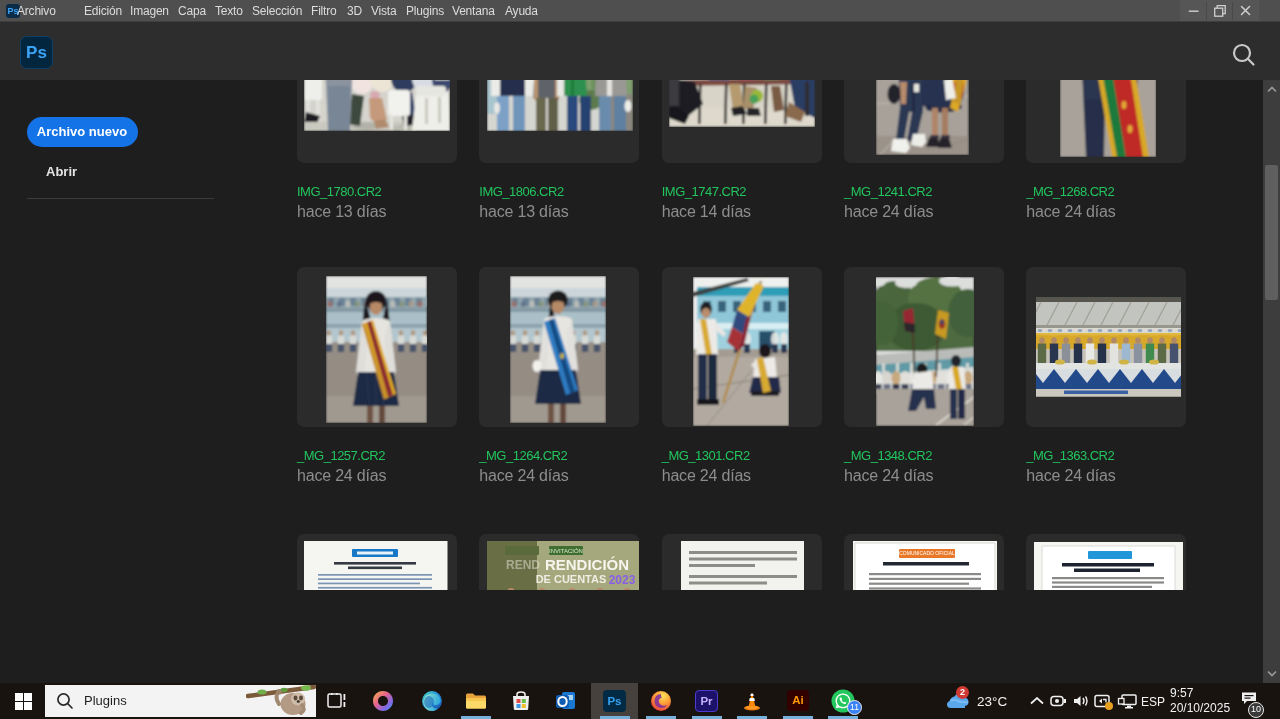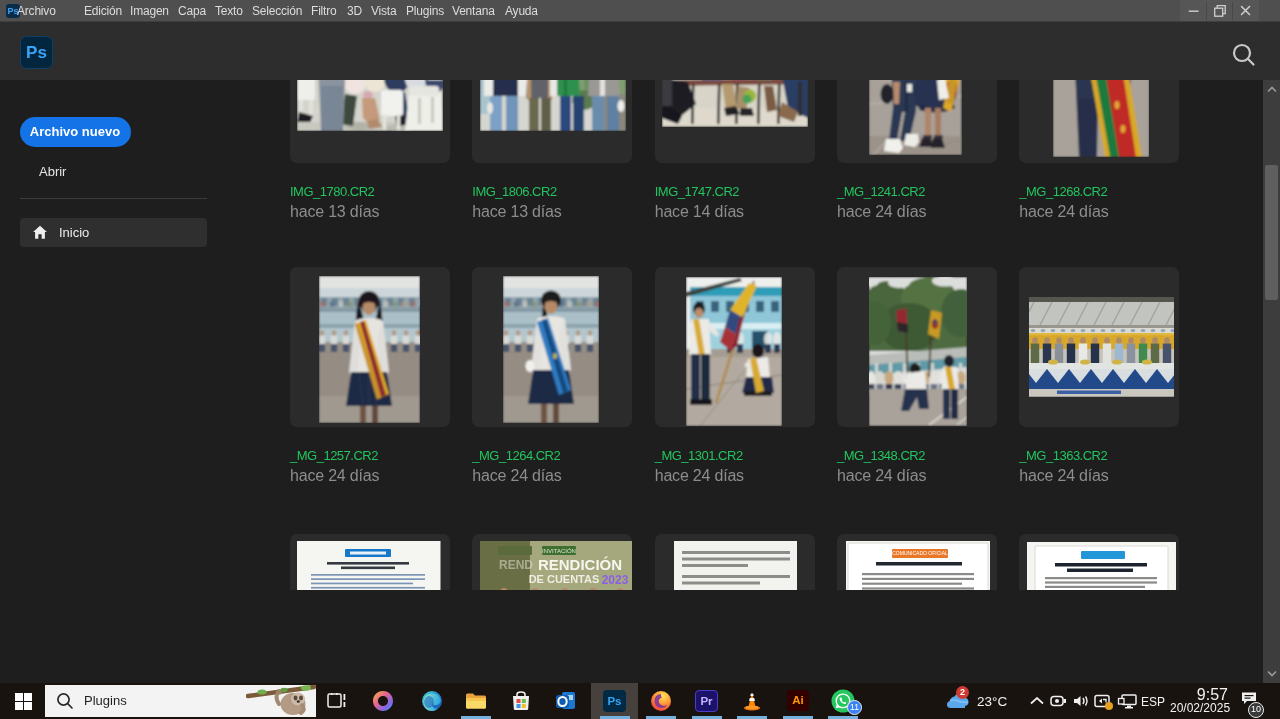--- a/index.html
+++ b/index.html
@@ -16,29 +16,29 @@
   .winbtn { position:absolute; top:0; width:26px; height:21px; }
   .winbtn svg { position:absolute; left:50%; top:50%; transform:translate(-50%,-50%); }
 
   
   #header { position:absolute; left:0; top:22px; width:1280px; height:58px; background:#2d2d2d; }
   #pslogo { position:absolute; left:20px; top:14px; width:33px; height:33px; background:#03263f;
     border:1px solid #0f3f66; border-radius:7px; color:#3ba4f8; font-size:17px; font-weight:bold;
     text-align:center; line-height:31px; }
 
   
-  #content { position:absolute; left:0; top:80px; width:1263px; height:510px; background:#1e1e1e; overflow:hidden; }
+  #content { position:absolute; left:7px; top:80px; width:1263px; height:510px; background:#1e1e1e; overflow:hidden; }
   .card { position:absolute; width:160px; height:160px; background:#2b2b2b; border-radius:7px; }
   .fname { position:absolute; font-size:13px; color:#22c55e; letter-spacing:-0.5px; }
   .fdate { position:absolute; font-size:16px; color:#8d8d8d; letter-spacing:-0.2px; }
 
   
   #btn-new { position:absolute; left:19.5px; top:37px; width:111px; height:30px; border-radius:15px;
     background:#1473e6; color:#fff; font-size:13px; font-weight:bold; text-align:center; line-height:30px; }
-  #lbl-abrir { position:absolute; left:39px; top:84px; color:#e4e4e4; font-size:13px; font-weight:normal; }
+  #lbl-abrir { position:absolute; left:39px; top:84px; color:#e4e4e4; font-size:13px; font-weight:bold; }
   #sep { position:absolute; left:20px; top:118px; width:187px; height:1px; background:#3c3c3c; }
   #row-inicio { position:absolute; left:20px; top:138px; width:187px; height:29px; background:#2f2f2f; border-radius:4px; }
 
   
   #vscroll { position:absolute; left:1263px; top:80px; width:17px; height:603px; background:#3d3d3d; }
   #vthumb { position:absolute; left:2px; top:85px; width:13px; height:135px; background:#5f5f5f; border-radius:2px; }
 
   
   #taskbar { position:absolute; left:0; top:683px; width:1280px; height:36px; background:#191310; }
   #searchbox { position:absolute; left:45px; top:2px; width:271px; height:32px; background:#f3f3f3; }
@@ -91,26 +91,20 @@
       <circle cx="10" cy="10" r="8" fill="none" stroke="#c9c9c9" stroke-width="2.2"></circle>
       <line x1="15.8" y1="15.8" x2="21.5" y2="21.5" stroke="#c9c9c9" stroke-width="2.2" stroke-linecap="round"></line>
     </svg>
   </div>
 
   <div id="content">
 
     <div id="btn-new">Archivo nuevo</div>
     <div id="lbl-abrir">Abrir</div>
     <div id="sep"></div>
-    <div id="row-inicio">
-      <svg class="abs" style="left:12px;top:7px" width="16" height="15" viewBox="0 0 15 15">
-        <path d="M7.5 0.8 L14.4 7 H12.4 V13.8 H9.2 V9.2 H5.8 V13.8 H2.6 V7 H0.6 Z" fill="#efefef"></path>
-      </svg>
-      <span class="abs" style="left:39px;top:7px;font-size:13px;color:#ececec">Inicio</span>
-    </div>
 
     <div class="card" style="left:290px;top:-77.5px"></div>
     <div class="card" style="left:472.3px;top:-77.5px"></div>
     <div class="card" style="left:654.7px;top:-77.5px"></div>
     <div class="card" style="left:837px;top:-77.5px"></div>
     <div class="card" style="left:1019.3px;top:-77.5px"></div>
     <div class="card" style="left:290px;top:187px"></div>
     <div class="card" style="left:472.3px;top:187px"></div>
     <div class="card" style="left:654.7px;top:187px"></div>
     <div class="card" style="left:837px;top:187px"></div>
@@ -1006,22 +1000,22 @@
       </svg>
     <svg style="position:absolute;left:1117px;top:11px;" width="20" height="15" viewBox="0 0 20 15" preserveAspectRatio="none">
         <rect x="5" y="1" width="14" height="9.5" fill="none"></rect>
         <rect x="5" y="1" width="14" height="9.5" rx="1" fill="none" stroke="#f0f0f0" stroke-width="1.5"></rect>
         <rect x="10" y="11.5" width="4" height="1.5" fill="#f0f0f0"></rect>
         <rect x="8" y="13" width="8" height="1.5" fill="#f0f0f0"></rect>
         <rect x="1" y="5" width="6" height="5" fill="#191310"></rect>
         <rect x="1.5" y="4.5" width="5.5" height="5.5" fill="#191310" stroke="#f0f0f0" stroke-width="1.3"></rect>
       </svg>
     <div class="tbtxt" style="left:1141px;top:12px;font-size:12px;font-weight:normal">ESP</div>
-    <div class="tbtxt" style="left:1170px;top:2.5px;width:58px;text-align:right;font-size:16px">9:57</div>
-    <div class="tbtxt" style="left:1170px;top:17.5px;width:58px;text-align:center;font-size:12px">20/02/2025</div>
+    <div class="tbtxt" style="left:1170px;top:2.5px;width:58px;text-align:left;font-size:12px">9:57</div>
+    <div class="tbtxt" style="left:1170px;top:17.5px;width:58px;text-align:center;font-size:12px">20/10/2025</div>
     <svg style="position:absolute;left:1240px;top:8px;" width="18" height="15" viewBox="0 0 18 15" preserveAspectRatio="none">
         <path d="M2 1.5 L16 1.5 L16 10 L7 10 L4 13 L4 10 L2 10 Z" fill="#f0f0f0"></path>
         <rect x="4.5" y="4" width="9" height="1.2" fill="#191310"></rect>
         <rect x="4.5" y="6.5" width="6" height="1.2" fill="#191310"></rect>
       </svg>
     <div class="badge" style="left:1248px;top:19px;width:16px;height:16px;background:#3a3a3a;border:1.5px solid #e8e8e8;font-size:9px;line-height:13px">10</div>
   </div>
 
 </div>
 

